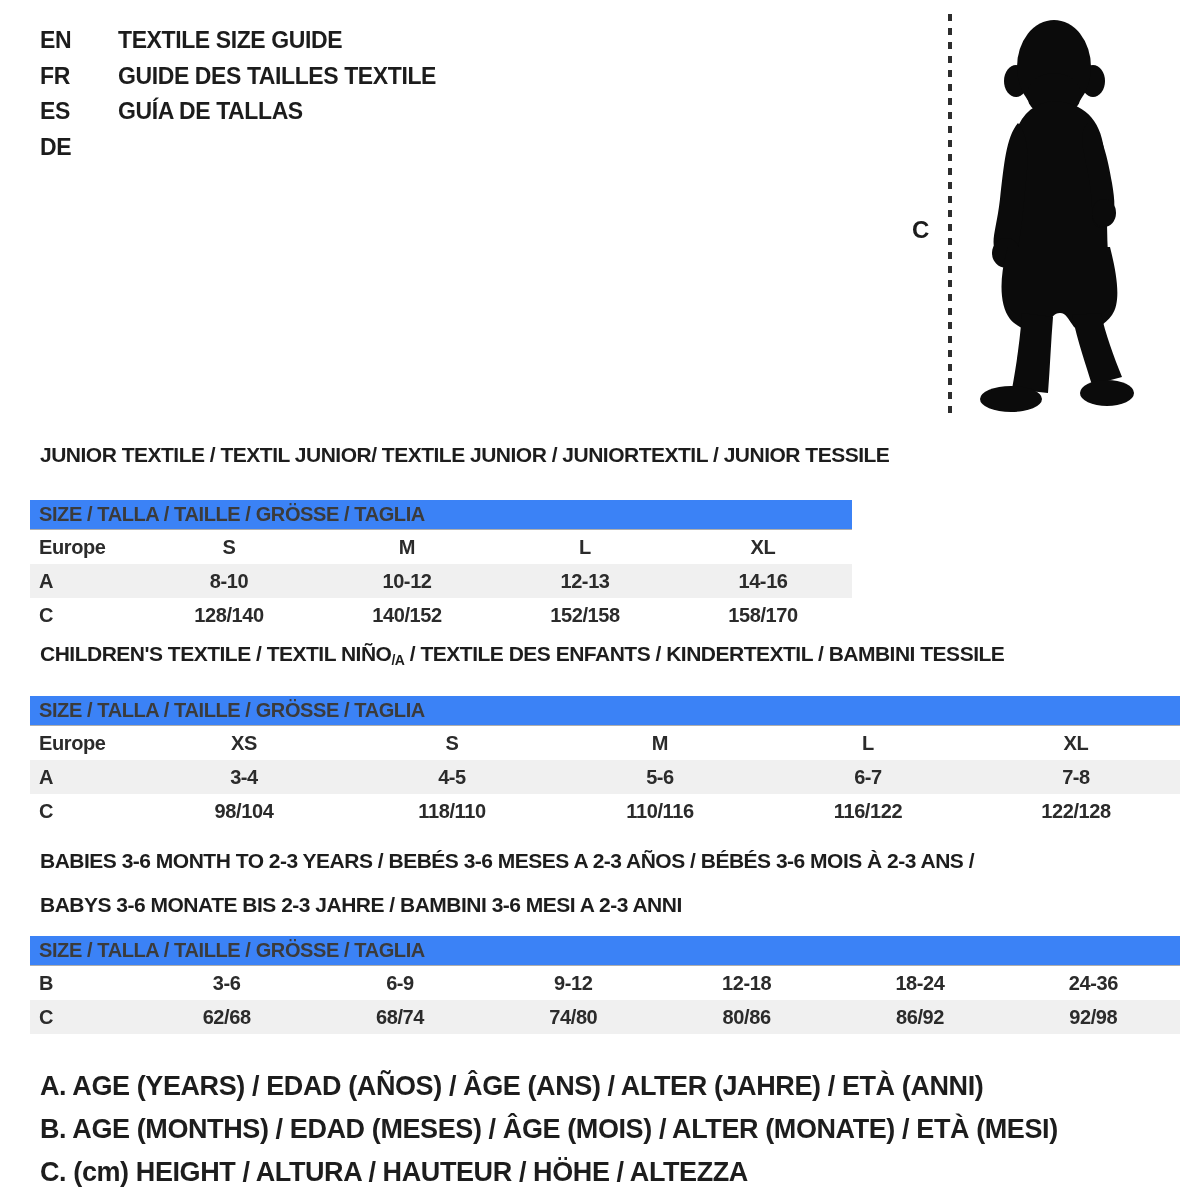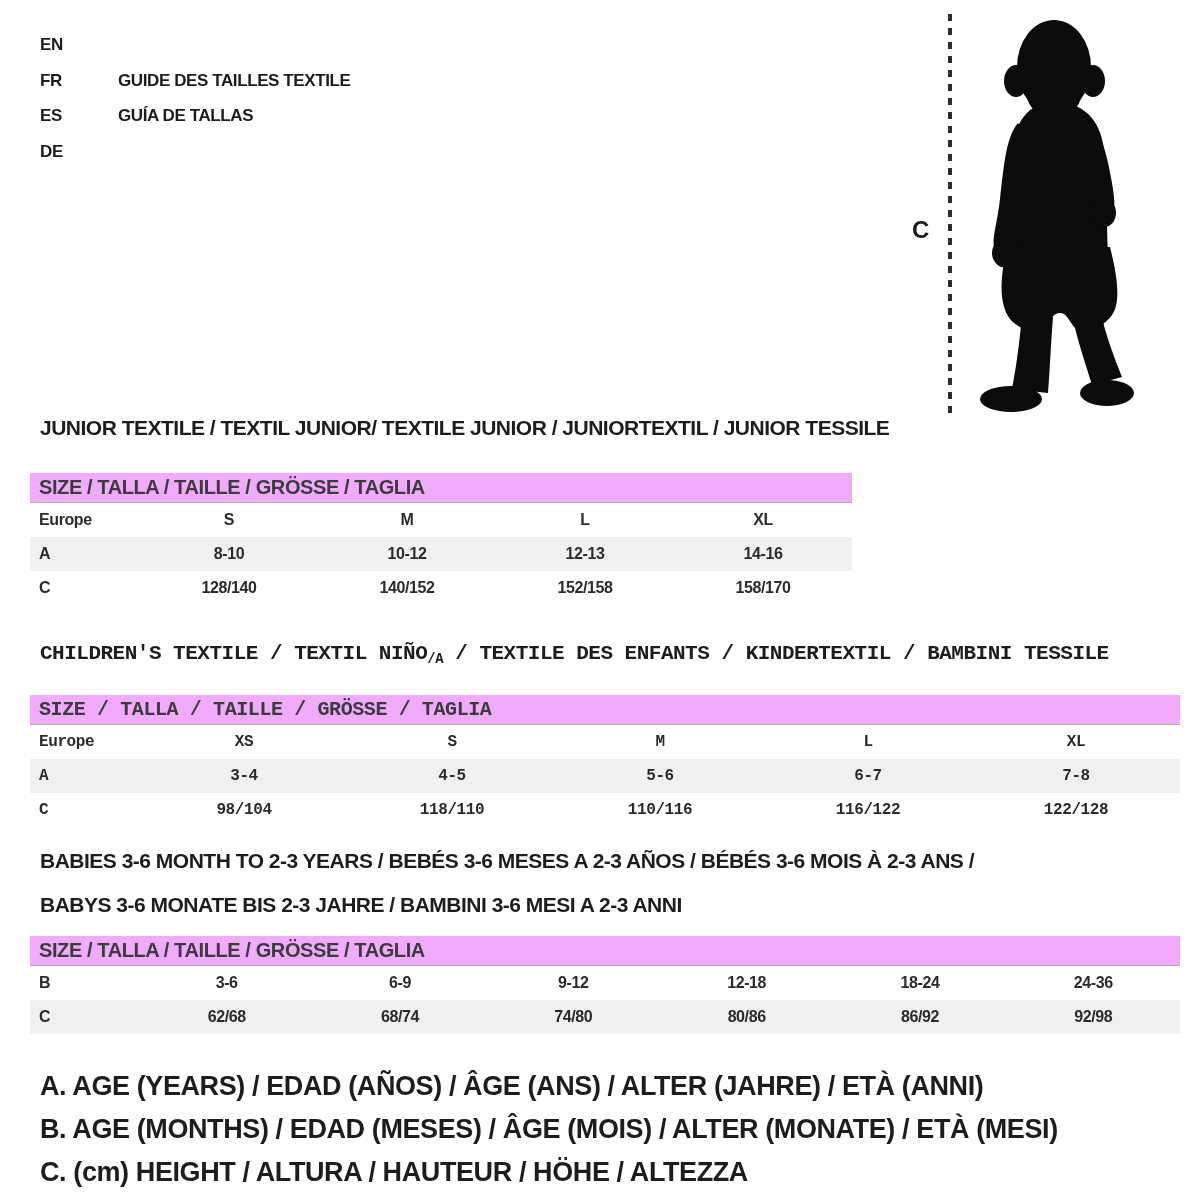--- a/index.html
+++ b/index.html
@@ -2,57 +2,58 @@
 <html><head>
 <meta charset="utf-8">
 <style>
   html,body{margin:0;padding:0;background:#fff;}
   #canvas{
     position:relative;width:1200px;height:1200px;background:#ffffff;overflow:hidden;
     font-family:"Liberation Sans",sans-serif;color:#1f1f1f;
   }
   
   .lang-list{position:absolute;left:40px;top:27px;}
-  .lang-row{display:flex;height:35.7px;align-items:center;font-size:17px;font-weight:700;letter-spacing:-0.4px;color:#1c1c1c;}
+  .lang-row{display:flex;height:35.7px;font-size:23px;font-weight:700;letter-spacing:-0.4px;color:#1c1c1c;}
   .lang-code{width:78px;}
   
   .height-line{position:absolute;left:948px;top:14px;width:4px;height:404px;
     background:repeating-linear-gradient(to bottom,#2d2d2d 0 7px,transparent 7px 14px);}
   .height-label{position:absolute;left:912px;top:216px;font-size:24px;font-weight:700;color:#1c1c1c;}
   .silhouette{position:absolute;left:966px;top:15px;width:172px;height:404px;}
   
   .guide-section{position:absolute;left:30px;}
-  .sec-junior{top:415px;width:822px;}
-  .sec-children{top:641px;width:1150px;font-family:Liberation Mono, monospace;}
+  .sec-junior{top:442px;width:822px;}
+  .sec-children{top:641px;width:1150px;}
   .sec-babies{top:843px;width:1150px;}
   .ttl{margin:0 0 0 10px;font-size:21px;font-weight:700;letter-spacing:-0.5px;color:#1d1d1d;line-height:26px;white-space:nowrap;}
   .ttl .sub{font-size:14px;vertical-align:-4px;}
   .sec-junior .ttl{margin-bottom:26px;}
   .sec-children .ttl{margin-bottom:23px;}
   .sec-babies .ttl{margin-bottom:8px;line-height:36px;}
   .sec-babies .ttl2{margin-bottom:13px;}
-  .size-bar{height:30px;background:#f0abfc;border-bottom:1px solid #aeaeae;display:flex;align-items:center;
+  .size-bar{height:30px;background:#3b82f6;border-bottom:1px solid #aeaeae;display:flex;align-items:center;
     padding-left:9px;box-sizing:border-box;font-size:20px;font-weight:700;letter-spacing:-0.4px;color:#3b3b3b;}
   .size-table{width:100%;}
-  .trow{display:flex;height:34px;align-items:center;font-size:16px;font-weight:700;letter-spacing:-0.4px;color:#2b2b2b;}
+  .trow{display:flex;height:34px;align-items:center;font-size:20px;font-weight:700;letter-spacing:-0.4px;color:#2b2b2b;}
   .trow.shaded{background:#f0f0f0;}
   .tlabel{width:110px;padding-left:9px;box-sizing:border-box;}
   .tcell{flex:1;text-align:center;}
   
   .legend{position:absolute;left:40px;top:1065px;}
   .legend-line{height:43px;display:flex;align-items:center;font-size:27px;font-weight:700;letter-spacing:-0.4px;color:#1d1d1d;white-space:nowrap;}
 </style>
 </head>
 <body>
 
 <div id="canvas">
 
   <div class="lang-list">
     <div class="lang-row">
       <span class="lang-code">EN</span>
+      <span class="lang-label">TEXTILE SIZE GUIDE</span>
     </div>
     <div class="lang-row">
       <span class="lang-code">FR</span>
       <span class="lang-label">GUIDE DES TAILLES TEXTILE</span>
     </div>
     <div class="lang-row">
       <span class="lang-code">ES</span>
       <span class="lang-label">GUÍA DE TALLAS</span>
     </div>
     <div class="lang-row">

